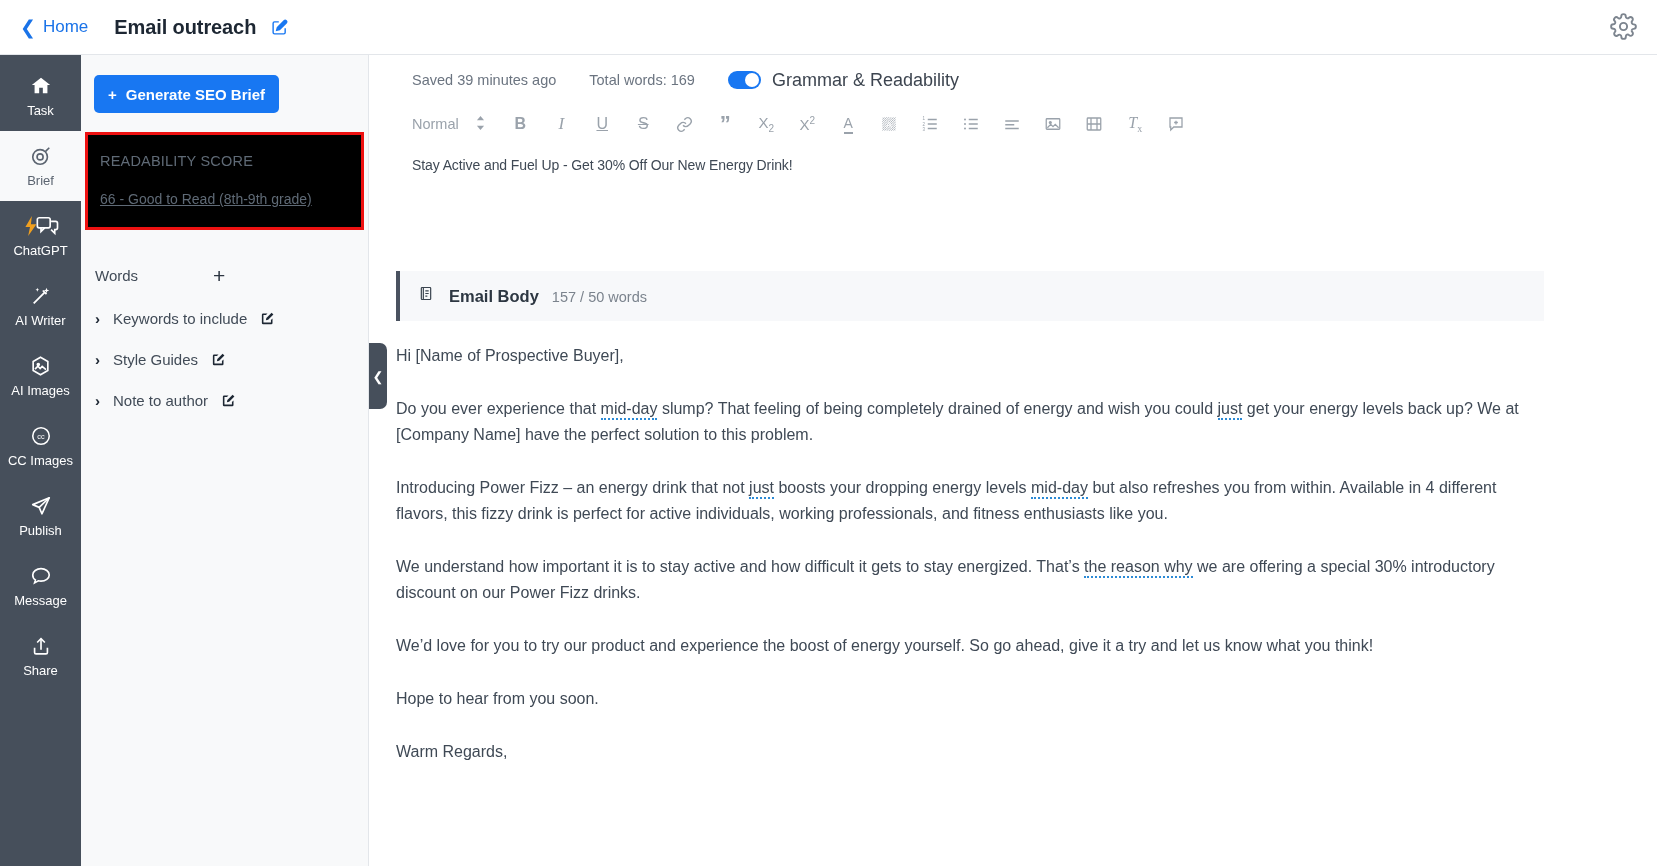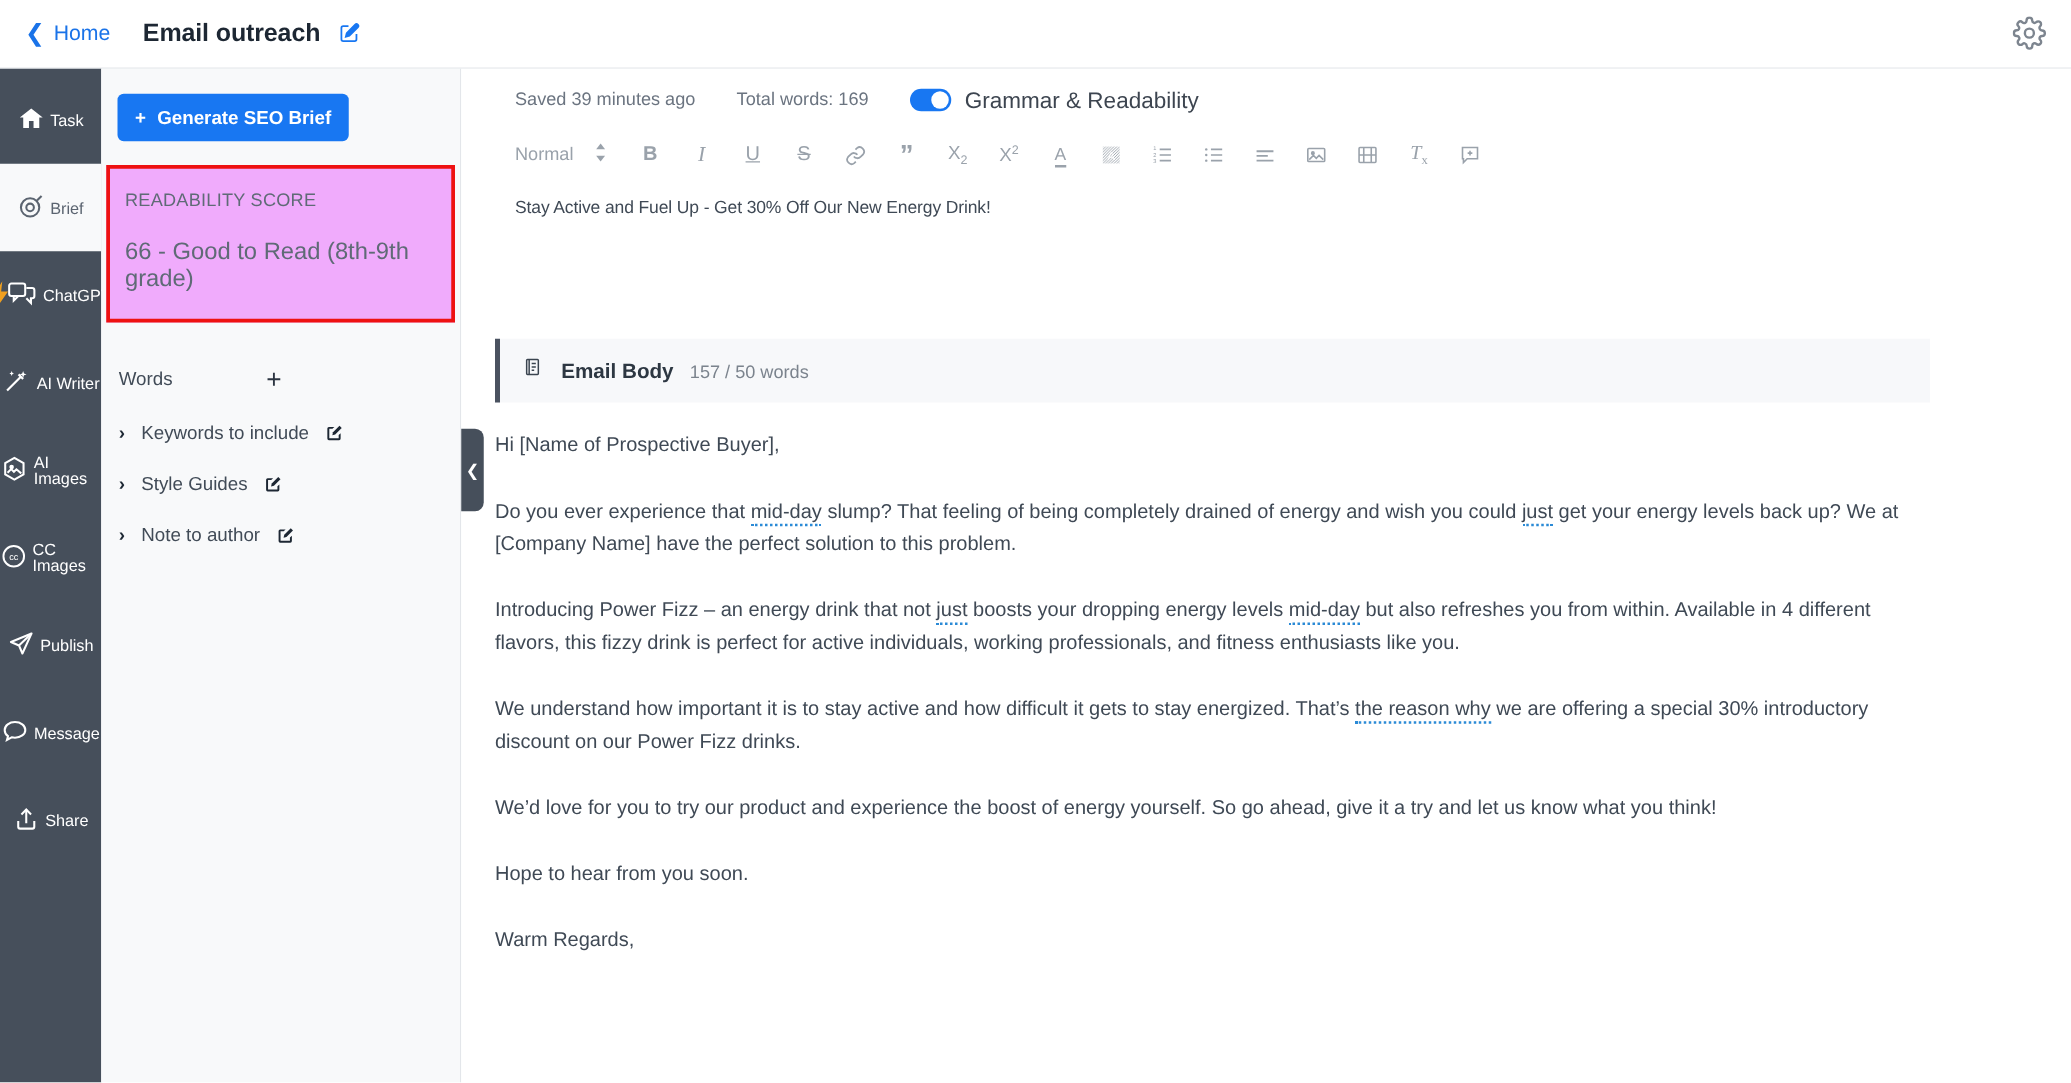--- a/index.html
+++ b/index.html
@@ -33,21 +33,21 @@
 
   
   .body-wrap { display: flex; height: 811px; width: 100%; }
 
   
   .rail {
     width: 81px; background: #464f5b; flex: 0 0 81px;
     padding-top: 6px; position: relative;
   }
   .rail-item {
-    height: 70px; display: flex; flex-direction: row;
+    height: 70px; display: flex; flex-direction: column;
     align-items: center; justify-content: center; gap: 4px;
     color: #ffffff; font-size: 13px; cursor: pointer;
   }
   .rail-item .rail-label { line-height: 1; }
   .rail-item.active { background: #f8f9fa; color: #5b6470; }
   .rail-item.active svg { stroke: #5b6470; fill: none; }
 
   
   .panel {
     width: 288px; flex: 0 0 288px; background: #f8f9fa;
@@ -55,24 +55,24 @@
   }
   .gen-btn {
     margin: 20px 0 0 13px; width: 185px; height: 38px;
     background: #1877f2; color: #fff; border: 0; border-radius: 5px;
     font-family: inherit; font-size: 15px; font-weight: 700;
     display: flex; align-items: center; justify-content: center; gap: 9px;
     cursor: pointer;
   }
   .readability-box {
     margin: 19px 4px 0 4px; border: 3px solid #ee1111;
-    background: #f0abfc; padding: 18px 12px 20px 12px;
+    background: #000000; padding: 18px 12px 20px 12px;
   }
   .rd-label { font-size: 14.5px; color: #5f6a76; letter-spacing: .2px; }
-  .rd-value { font-size: 19px; color: #5f6a76; margin-top: 22px; }
+  .rd-value { font-size: 14px; color: #5f6a76; margin-top: 22px; text-decoration: underline; }
   .words-row {
     display: flex; align-items: center; margin: 35px 0 0 14px;
     font-size: 15px; color: #414b57;
   }
   .words-plus { margin-left: 75px; font-size: 21px; color: #2c3541; cursor: pointer; line-height: 1; }
   .acc-item {
     display: flex; align-items: center; gap: 13px;
     margin: 24px 0 0 14px; font-size: 15px; color: #414b57; cursor: pointer;
   }
   .acc-chev { color: #1d2733; font-size: 15px; font-weight: 700; }

